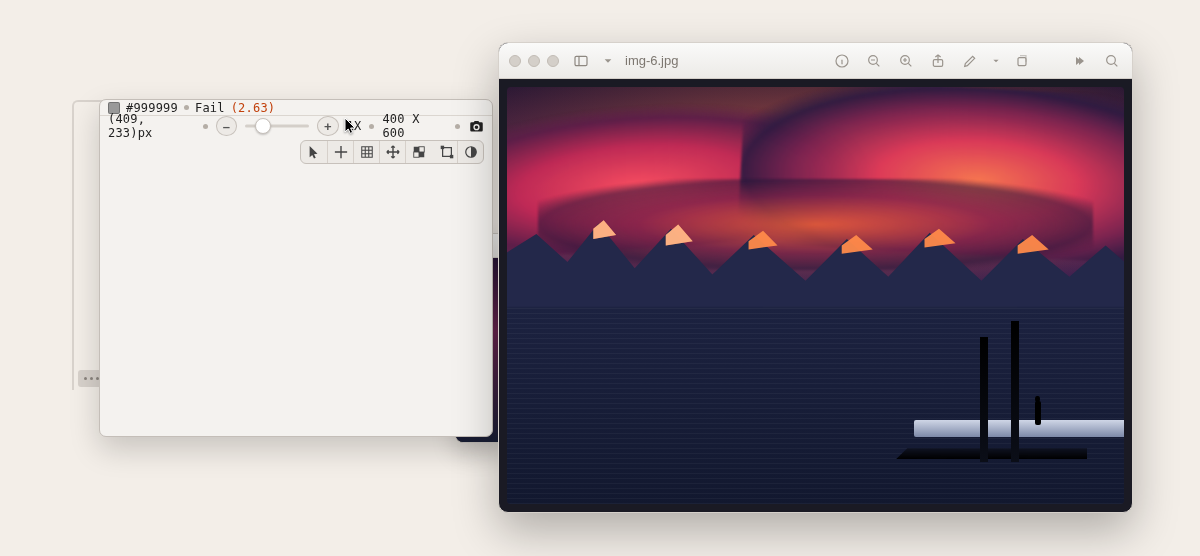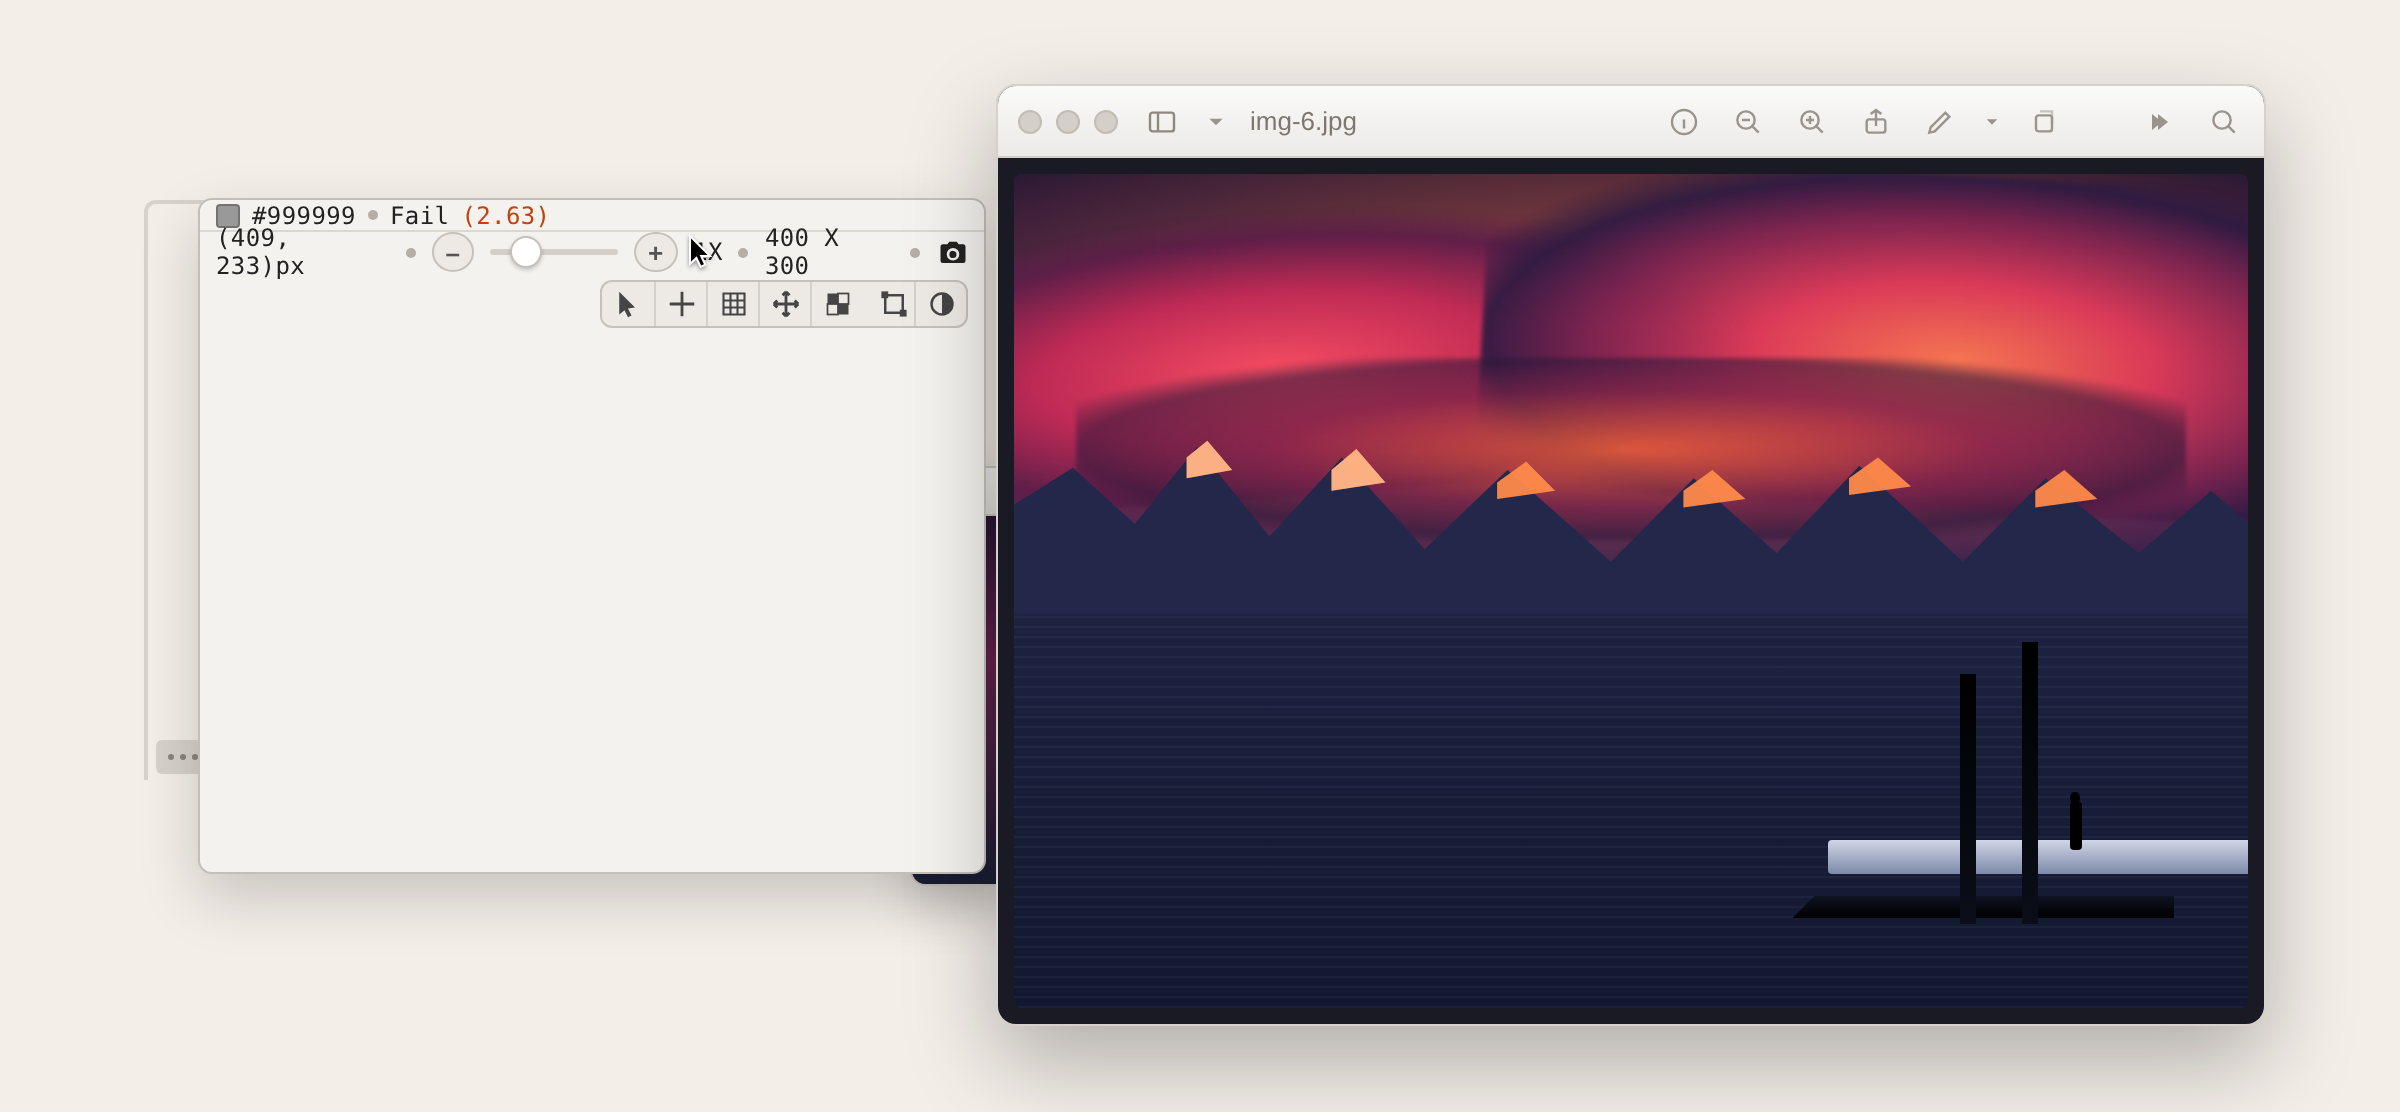--- a/index.html
+++ b/index.html
@@ -110,21 +110,21 @@
     <span class="mono">(409, 233)px</span>
     <span class="dot"></span>
     <span class="stepbtn">–</span>
     <span class="slider">
         <span class="track"></span>
         <span class="thumb"></span>
       </span>
     <span class="stepbtn">+</span>
     <span class="mono" style="font-weight:400">1X</span>
     <span class="dot"></span>
-    <span class="mono">400 X 300</span>
+    <span class="mono">400 X 600</span>
     <span class="dot"></span>
     <span class="cam">
       <svg viewBox="0 0 24 24" fill="#222">
           <path d="M9 3l-1.5 2H4a2 2 0 0 0-2 2v11a2 2 0 0 0 2 2h16a2 2 0 0 0 2-2V7a2 2 0 0 0-2-2h-3.5L15 3H9zm3 5a5 5 0 1 1 0 10 5 5 0 0 1 0-10zm0 2.2A2.8 2.8 0 1 0 12 16a2.8 2.8 0 0 0 0-5.6z"></path>
         </svg>
     </span>
   </div>
 
   <div class="toolstrip">
     <div class="seg">

